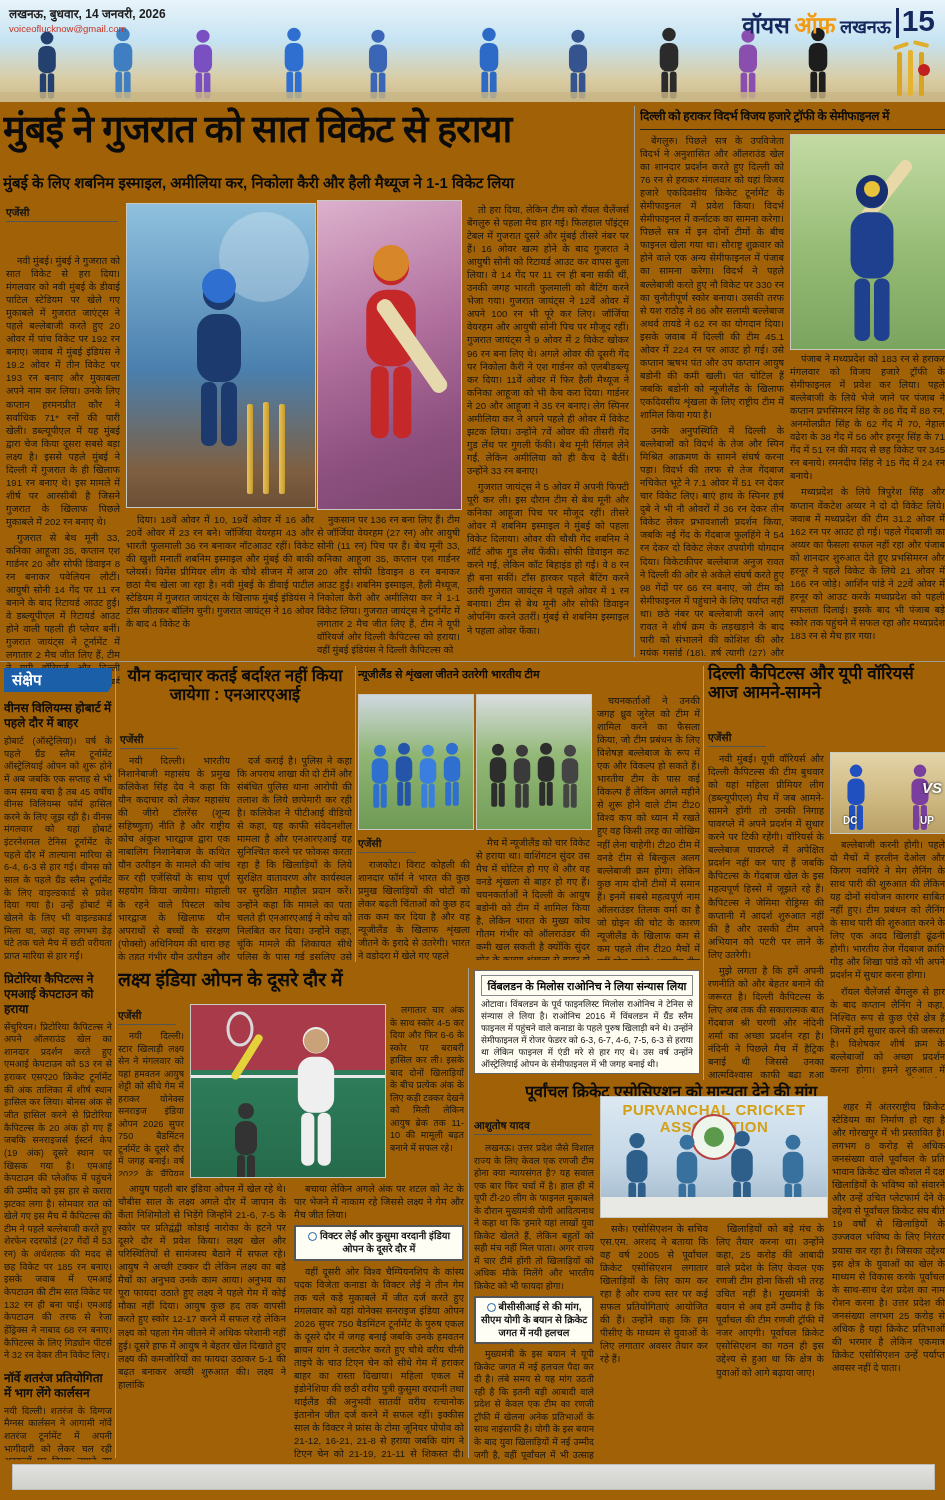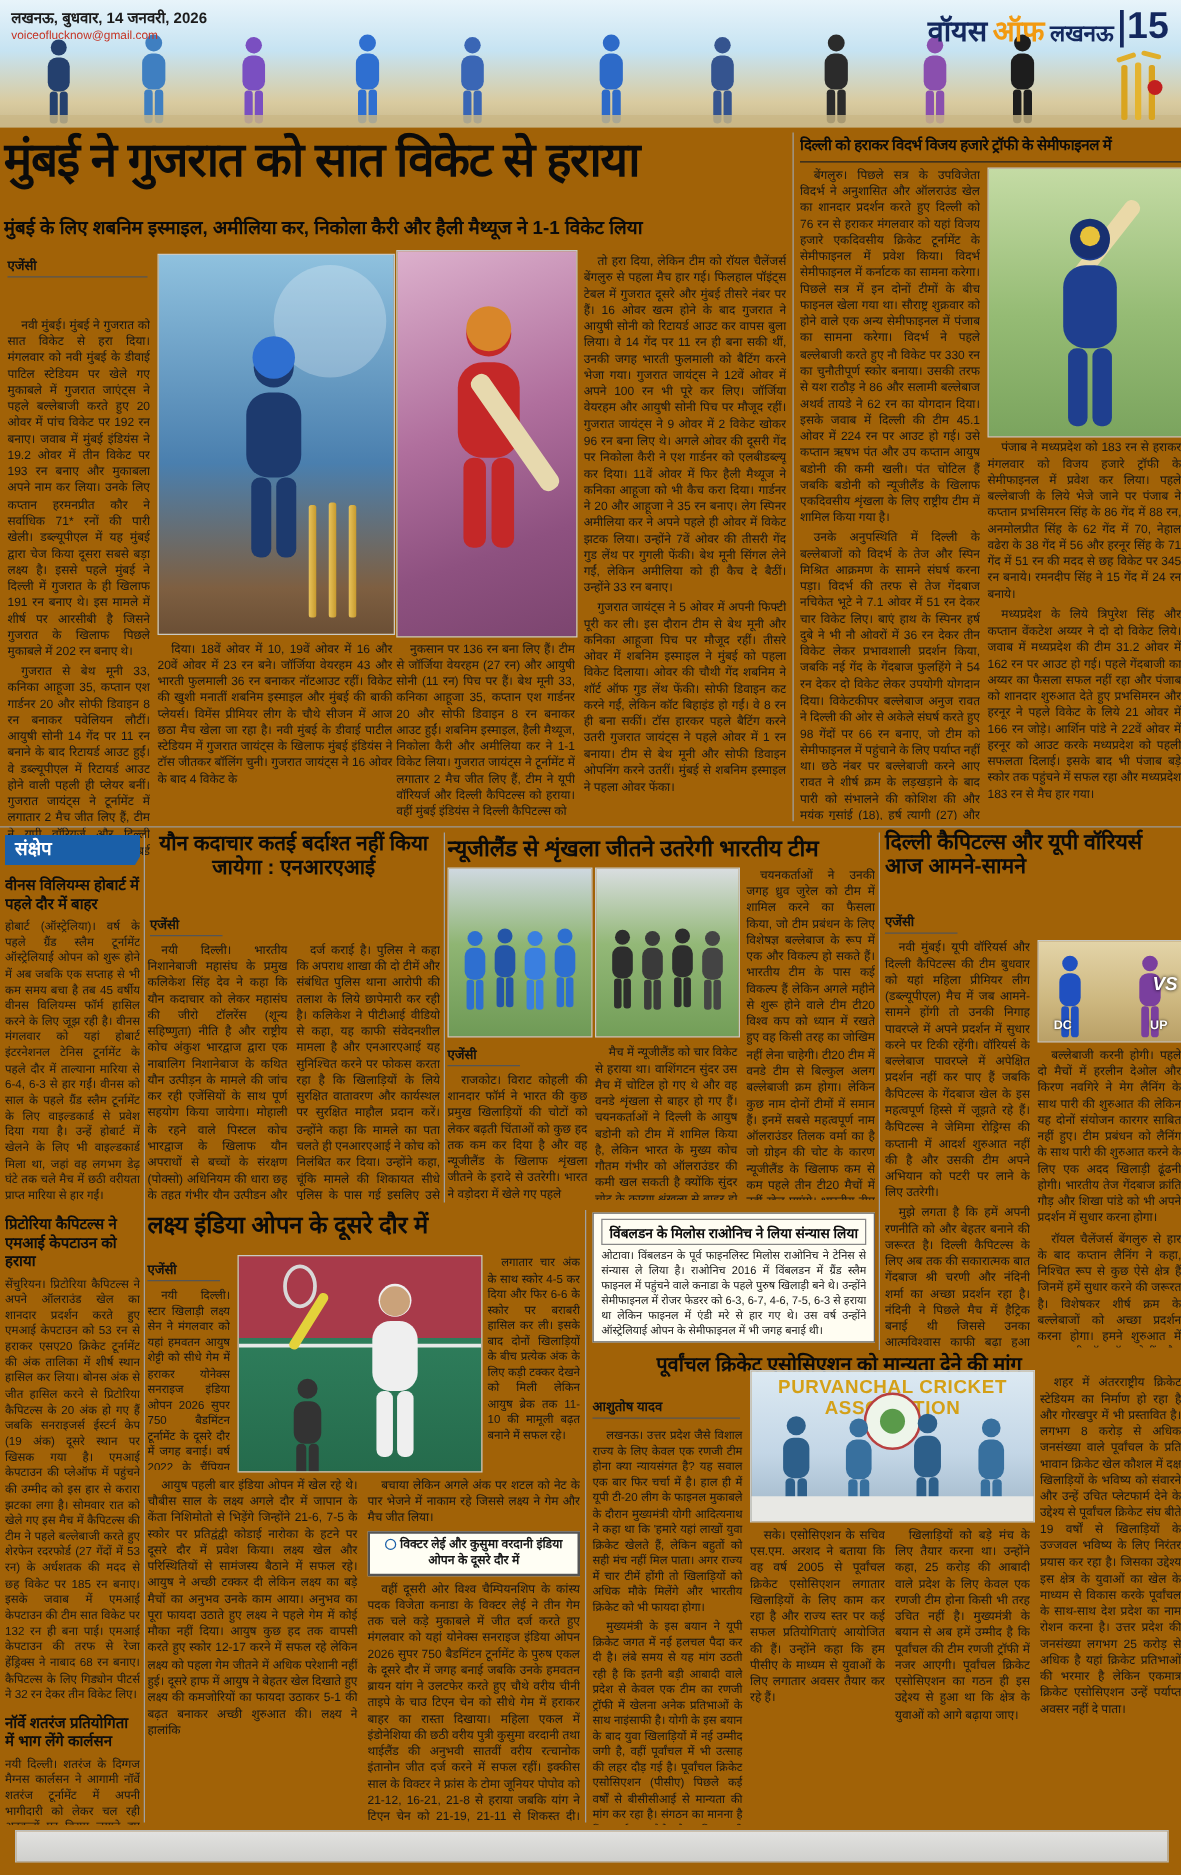--- a/index.html
+++ b/index.html
@@ -146,21 +146,21 @@
   <div class="abs hl" style="left:118px;top:666px;width:234px;font-size:16.5px;line-height:1.15;text-align:center;">यौन कदाचार कतई बर्दाश्त नहीं किया जायेगा : एनआरएआई</div>
   <div class="abs byline" style="left:120px;top:732px;width:58px;">एजेंसी</div>
   <div class="abs bodytxt" style="left:118px;top:754px;width:112px;height:206px;">
     <p>नयी दिल्ली। भारतीय निशानेबाजी महासंघ के प्रमुख कलिकेश सिंह देव ने कहा कि यौन कदाचार को लेकर महासंघ की जीरो टॉलरेंस (शून्य सहिष्णुता) नीति है और राष्ट्रीय कोच अंकुश भारद्वाज द्वारा एक नाबालिग निशानेबाज के कथित यौन उत्पीड़न के मामले की जांच कर रही एजेंसियों के साथ पूर्ण सहयोग किया जायेगा। मोहाली के रहने वाले पिस्टल कोच भारद्वाज के खिलाफ यौन अपराधों से बच्चों के संरक्षण (पोक्सो) अधिनियम की धारा छह के तहत गंभीर यौन उत्पीड़न और भारतीय न्याय संहिता की धारा 35 के तहत आपराधिक धमकी का मामला दर्ज किया गया है। सजग एक नाबालिग निशानेबाज ने शिकायत</p>
   </div>
   <div class="abs bodytxt" style="left:237px;top:754px;width:115px;height:206px;">
     <p>दर्ज कराई है। पुलिस ने कहा कि अपराध शाखा की दो टीमें और संबंधित पुलिस थाना आरोपी की तलाश के लिये छापेमारी कर रही है। कलिकेश ने पीटीआई वीडियो से कहा, यह काफी संवेदनशील मामला है और एनआरएआई यह सुनिश्चित करने पर फोकस करता रहा है कि खिलाड़ियों के लिये सुरक्षित वातावरण और कार्यस्थल पर सुरक्षित माहौल प्रदान करें। उन्होंने कहा कि मामले का पता चलते ही एनआरएआई ने कोच को निलंबित कर दिया। उन्होंने कहा, चूंकि मामले की शिकायत सीधे पुलिस के पास गई इसलिए उसे आंतरिक शिकायत समिति के पास भेजते।</p>
   </div>
   <div class="vrule" style="left:355px;top:666px;height:296px;"></div>
 
-  <div class="abs hl nowrap" style="left:358px;top:666px;width:342px;font-size:18px;">न्यूजीलैंड से शृंखला जीतने उतरेगी भारतीय टीम</div>
+  <div class="abs hl nowrap" style="left:358px;top:666px;width:342px;font-size:11px;">न्यूजीलैंड से शृंखला जीतने उतरेगी भारतीय टीम</div>
   <div class="photo" style="left:358px;top:694px;width:114px;height:134px;background:linear-gradient(180deg,#cfd8e0 0%,#8fb573 45%,#6f9a56 100%);">
     <svg width="114" height="134" viewBox="0 0 114 134" style="position:absolute;left:0;top:0;">
       <use href="#person" x="6" y="34" width="30" height="96" fill="#2e6fd0"></use>
       <use href="#person" x="30" y="30" width="30" height="100" fill="#2455a8"></use>
       <use href="#person" x="54" y="34" width="30" height="96" fill="#3a7fe0"></use>
       <use href="#person" x="78" y="30" width="30" height="100" fill="#2e6fd0"></use>
     </svg>
   </div>
   <div class="photo" style="left:476px;top:694px;width:114px;height:134px;background:linear-gradient(180deg,#d9dde0 0%,#93b877 45%,#739e58 100%);">
     <svg width="114" height="134" viewBox="0 0 114 134" style="position:absolute;left:0;top:0;">
@@ -234,20 +234,21 @@
 
   <div class="abs" style="left:474px;top:970px;width:226px;height:104px;border:1.5px solid #666;background:#fffdf2;padding:4px 6px;box-sizing:border-box;overflow:hidden;">
     <div class="hl nowrap" style="font-size:11px;text-align:center;border:1px solid #888;padding:2px 2px;margin-bottom:3px;">विंबलडन के मिलोस राओनिच ने लिया संन्यास लिया</div>
     <div class="bodytxt" style="font-size:8.8px;">ओटावा। विंबलडन के पूर्व फाइनलिस्ट मिलोस राओनिच ने टेनिस से संन्यास ले लिया है। राओनिच 2016 में विंबलडन में ग्रैंड स्लैम फाइनल में पहुंचने वाले कनाडा के पहले पुरुष खिलाड़ी बने थे। उन्होंने सेमीफाइनल में रोजर फेडरर को 6-3, 6-7, 4-6, 7-5, 6-3 से हराया था लेकिन फाइनल में एंडी मरे से हार गए थे। उस वर्ष उन्होंने ऑस्ट्रेलियाई ओपन के सेमीफाइनल में भी जगह बनाई थी।</div>
   </div>
 
   <div class="abs hl nowrap" style="left:525px;top:1080px;width:420px;font-size:16px;">पूर्वांचल क्रिकेट एसोसिएशन को मान्यता देने की मांग</div>
   <div class="abs byline" style="left:474px;top:1118px;width:118px;">आशुतोष यादव</div>
   <div class="abs bodytxt" style="left:474px;top:1142px;width:120px;height:318px;font-size:9.2px;">
     <p>लखनऊ। उत्तर प्रदेश जैसे विशाल राज्य के लिए केवल एक रणजी टीम होना क्या न्यायसंगत है? यह सवाल एक बार फिर चर्चा में है। हाल ही में यूपी टी-20 लीग के फाइनल मुकाबले के दौरान मुख्यमंत्री योगी आदित्यनाथ ने कहा था कि 'हमारे यहां लाखों युवा क्रिकेट खेलते हैं, लेकिन बहुतों को सही मंच नहीं मिल पाता। अगर राज्य में चार टीमें होंगी तो खिलाड़ियों को अधिक मौके मिलेंगे और भारतीय क्रिकेट को भी फायदा होगा।</p>
+    <div class="quotebox"><span class="bullet"></span><span>बीसीसीआई से की मांग, सीएम योगी के बयान से क्रिकेट जगत में नयी हलचल</span></div>
     <p>मुख्यमंत्री के इस बयान ने यूपी क्रिकेट जगत में नई हलचल पैदा कर दी है। लंबे समय से यह मांग उठती रही है कि इतनी बड़ी आबादी वाले प्रदेश से केवल एक टीम का रणजी ट्रॉफी में खेलना अनेक प्रतिभाओं के साथ नाइंसाफी है। योगी के इस बयान के बाद युवा खिलाड़ियों में नई उम्मीद जगी है, वहीं पूर्वांचल में भी उत्साह की लहर दौड़ गई है। पूर्वांचल क्रिकेट एसोसिएशन (पीसीए) पिछले कई वर्षों से बीसीसीआई से मान्यता की मांग कर रहा है। संगठन का मानना है कि पूर्वांचल जैसे क्षेत्र की अपनी अलग टीम होनी चाहिए, जिससे स्थानीय प्रतिभाओं को राष्ट्रीय स्तर पर बेहतर मौका मिल</p>
   </div>
 
   <div class="photo" style="left:600px;top:1096px;width:226px;height:120px;background:linear-gradient(180deg,#dce9f2 0%,#c3d6e6 55%,#9db4c6 100%);">
     <div style="position:absolute;left:0;top:4px;width:100%;text-align:center;font-size:15px;font-weight:800;color:#d4a017;letter-spacing:0.5px;">PURVANCHAL CRICKET ASSOCIATION</div>
     <svg width="226" height="120" viewBox="0 0 226 120" style="position:absolute;left:0;top:0;">
       <circle cx="113" cy="40" r="22" fill="#eef5ea" stroke="#b84040" stroke-width="2"></circle>
       <circle cx="113" cy="40" r="10" fill="#5a9a4a"></circle>
       <use href="#person" x="14" y="34" width="44" height="86" fill="#2d5f8a"></use>
       <use href="#person" x="64" y="36" width="44" height="84" fill="#38709e"></use>

